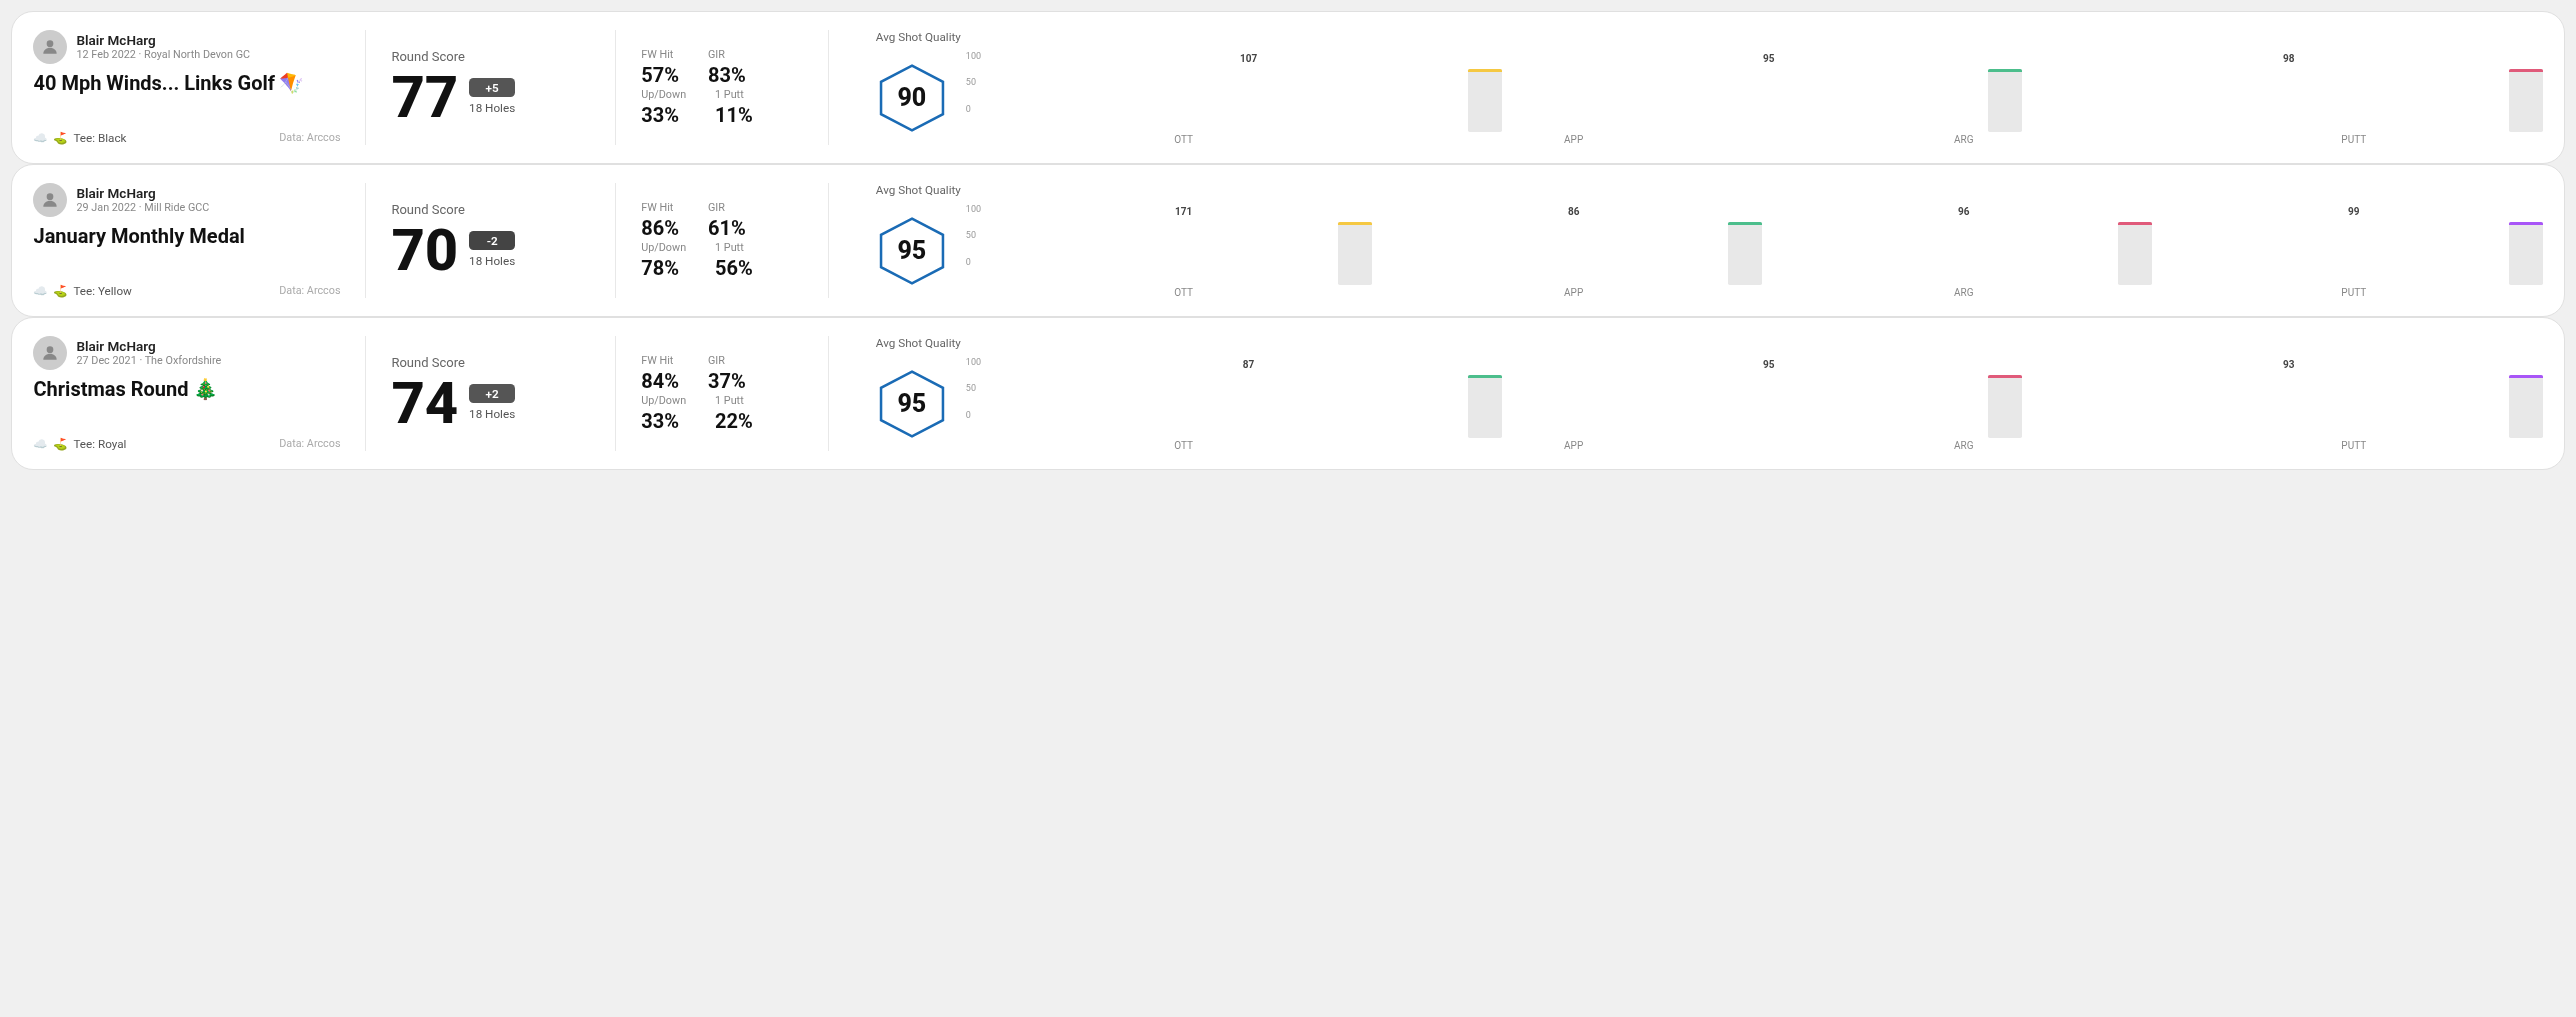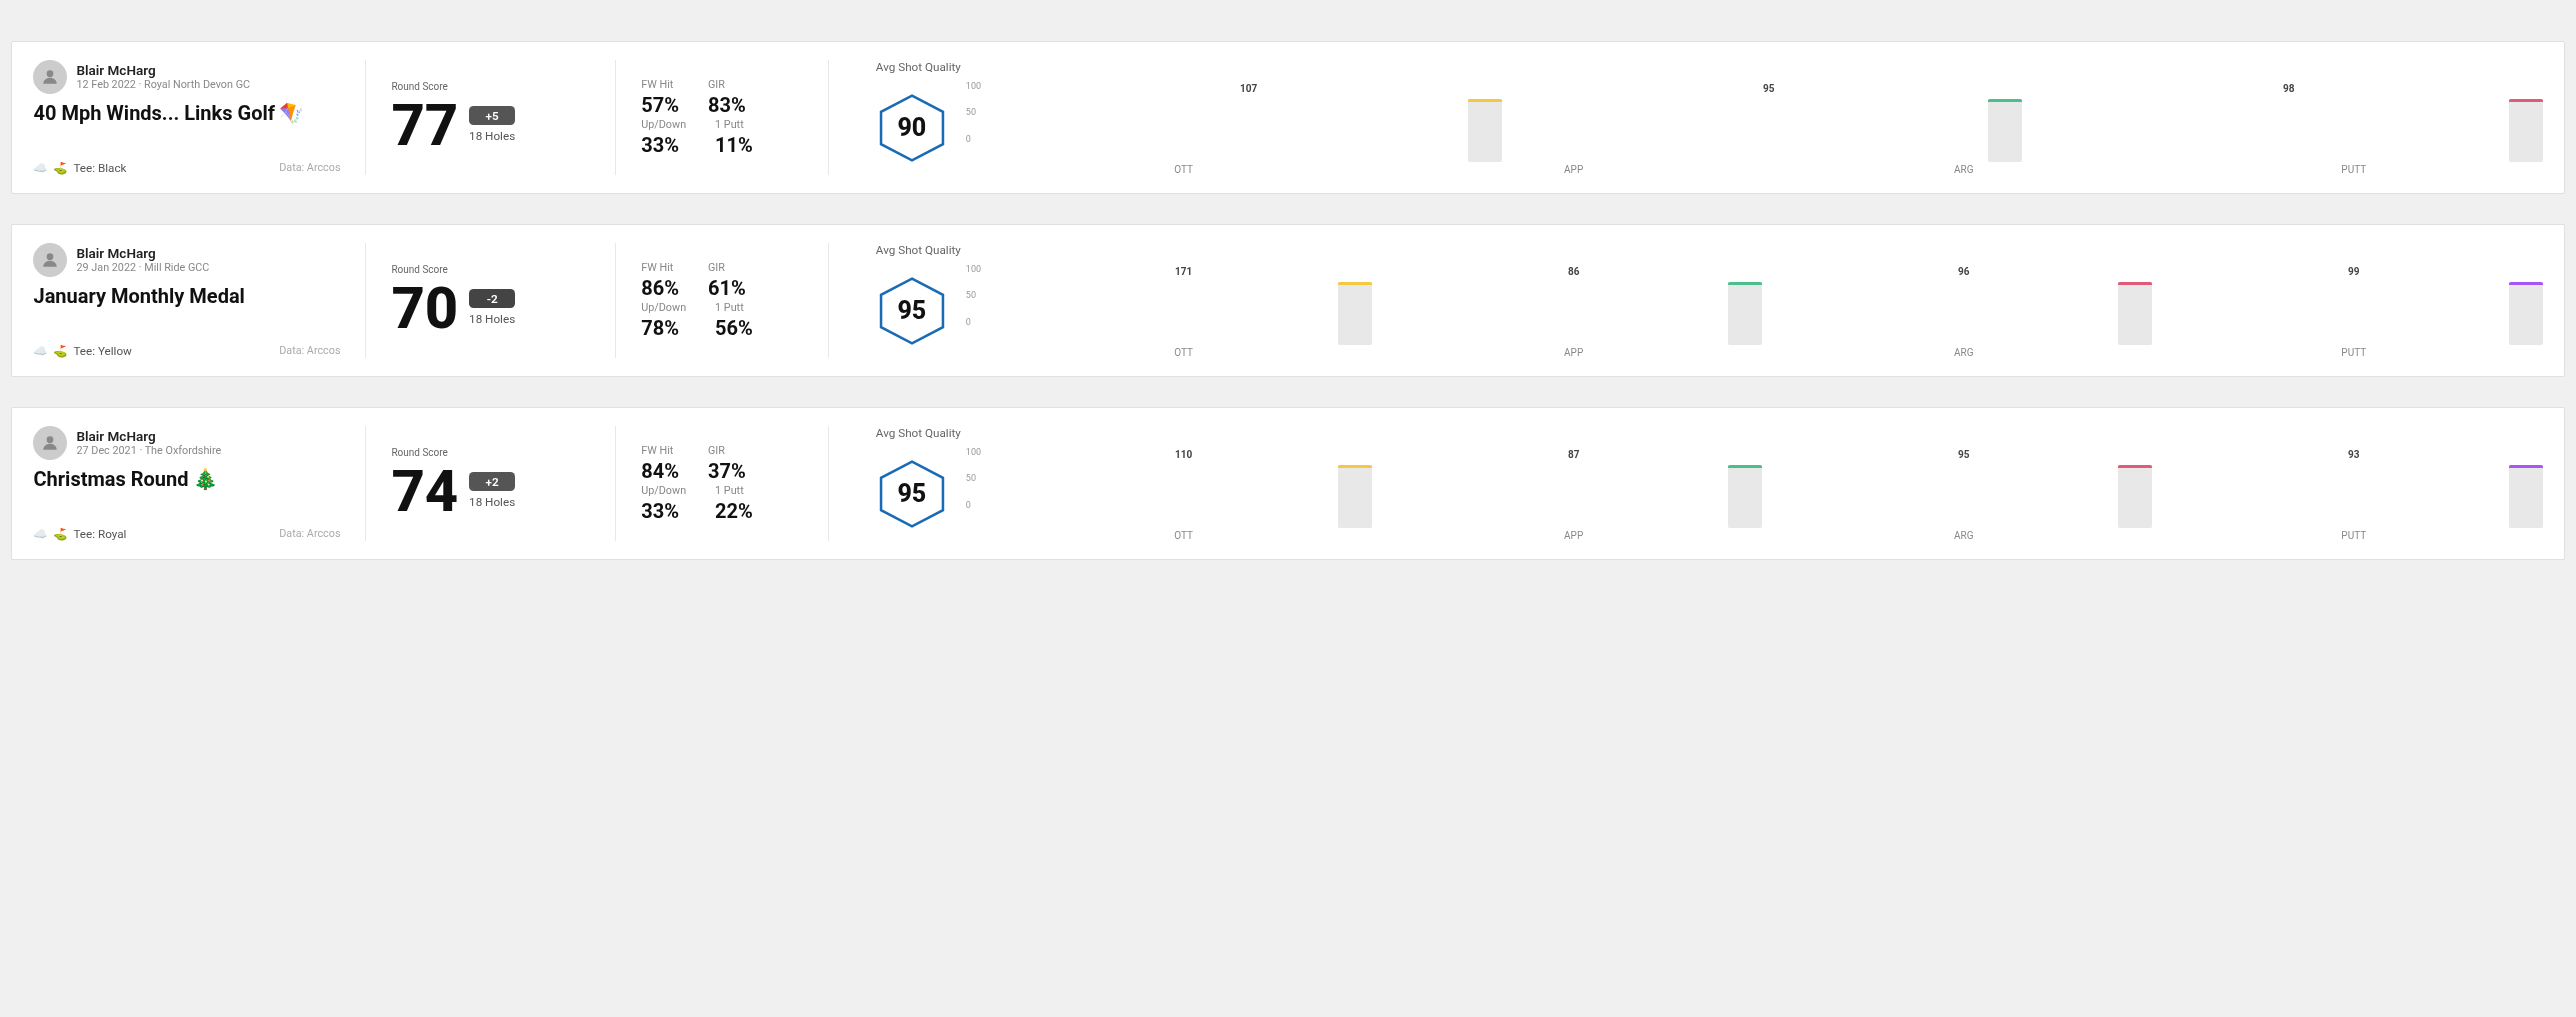--- a/index.html
+++ b/index.html
@@ -7,27 +7,26 @@
       font-family: -apple-system, BlinkMacSystemFont, 'Segoe UI', Roboto, sans-serif;
       background: #f0f0f0;
       padding: 10.8px;
       display: flex;
       flex-direction: column;
       gap: 10.8px;
     }
 
     .round-card {
       background: #fff;
-      border-radius: 2px;
+      border-radius: 22px;
       border: 0.9px solid #e0e0e0;
       display: flex;
       padding: 18px 21.7px;
       gap: 0;
       align-items: stretch;
-      margin-top: 30px;
     }
 
     
     .card-left {
       width: 307px;
       flex-shrink: 0;
       display: flex;
       flex-direction: column;
       justify-content: space-between;
     }
@@ -104,21 +103,21 @@
     
     .score-section {
       width: 199px;
       flex-shrink: 0;
       display: flex;
       flex-direction: column;
       justify-content: center;
     }
 
     .score-label {
-      font-size: 10px;
+      font-size: 13px;
       color: #666;
       margin-bottom: 3.6px;
     }
 
     .score-row {
       display: flex;
       align-items: center;
       gap: 10.8px;
     }
 
@@ -566,26 +565,20 @@
             </div>
           </div>
           <div class="chart-wrapper">
     <div style="display:flex; align-items:flex-end; height:81px; position:relative; padding-left:29px; gap:12.6px;">
       <div style="position:absolute;left:0;top:0;height:63px;display:flex;flex-direction:column;justify-content:space-between;font-size:9px;color:#999;">
         <span>100</span>
         <span>50</span>
         <span>0</span>
       </div>
       <div style="display:flex;flex-direction:column;align-items:center;flex:1;height:63px;position:relative;">
-        <span style="font-size:10px;font-weight:700;color:#444;position:absolute;top:-16px;">110</span>
-        <div style="width:34px;height:63px;background:#e8e8e8;border-radius:1.8px;position:relative;overflow:visible;align-self:flex-end;">
-          <div style="position:absolute;top:0;left:0;right:0;height:2.7px;background:#f5c842;border-radius:1.8px 1.8px 0 0;"></div>
-        </div>
-      </div>
-      <div style="display:flex;flex-direction:column;align-items:center;flex:1;height:63px;position:relative;">
         <span style="font-size:10px;font-weight:700;color:#444;position:absolute;top:-16px;">87</span>
         <div style="width:34px;height:63px;background:#e8e8e8;border-radius:1.8px;position:relative;overflow:visible;align-self:flex-end;">
           <div style="position:absolute;top:0;left:0;right:0;height:2.7px;background:#4cbe8c;border-radius:1.8px 1.8px 0 0;"></div>
         </div>
       </div>
       <div style="display:flex;flex-direction:column;align-items:center;flex:1;height:63px;position:relative;">
         <span style="font-size:10px;font-weight:700;color:#444;position:absolute;top:-16px;">95</span>
         <div style="width:34px;height:63px;background:#e8e8e8;border-radius:1.8px;position:relative;overflow:visible;align-self:flex-end;">
           <div style="position:absolute;top:0;left:0;right:0;height:2.7px;background:#e05a7a;border-radius:1.8px 1.8px 0 0;"></div>
         </div>

